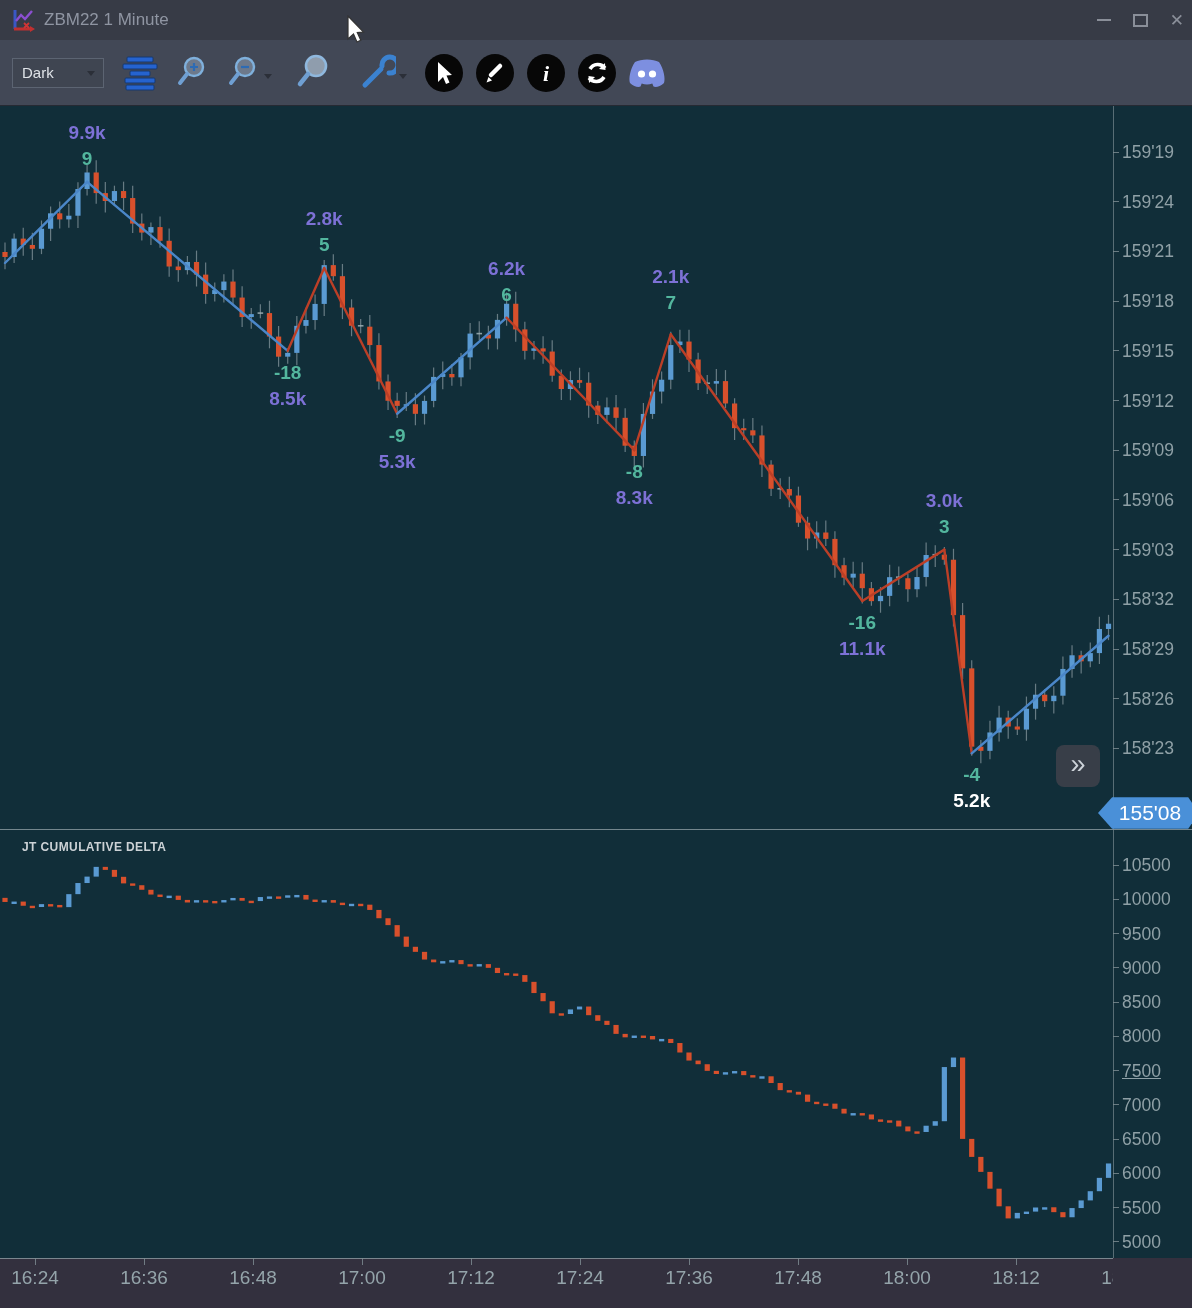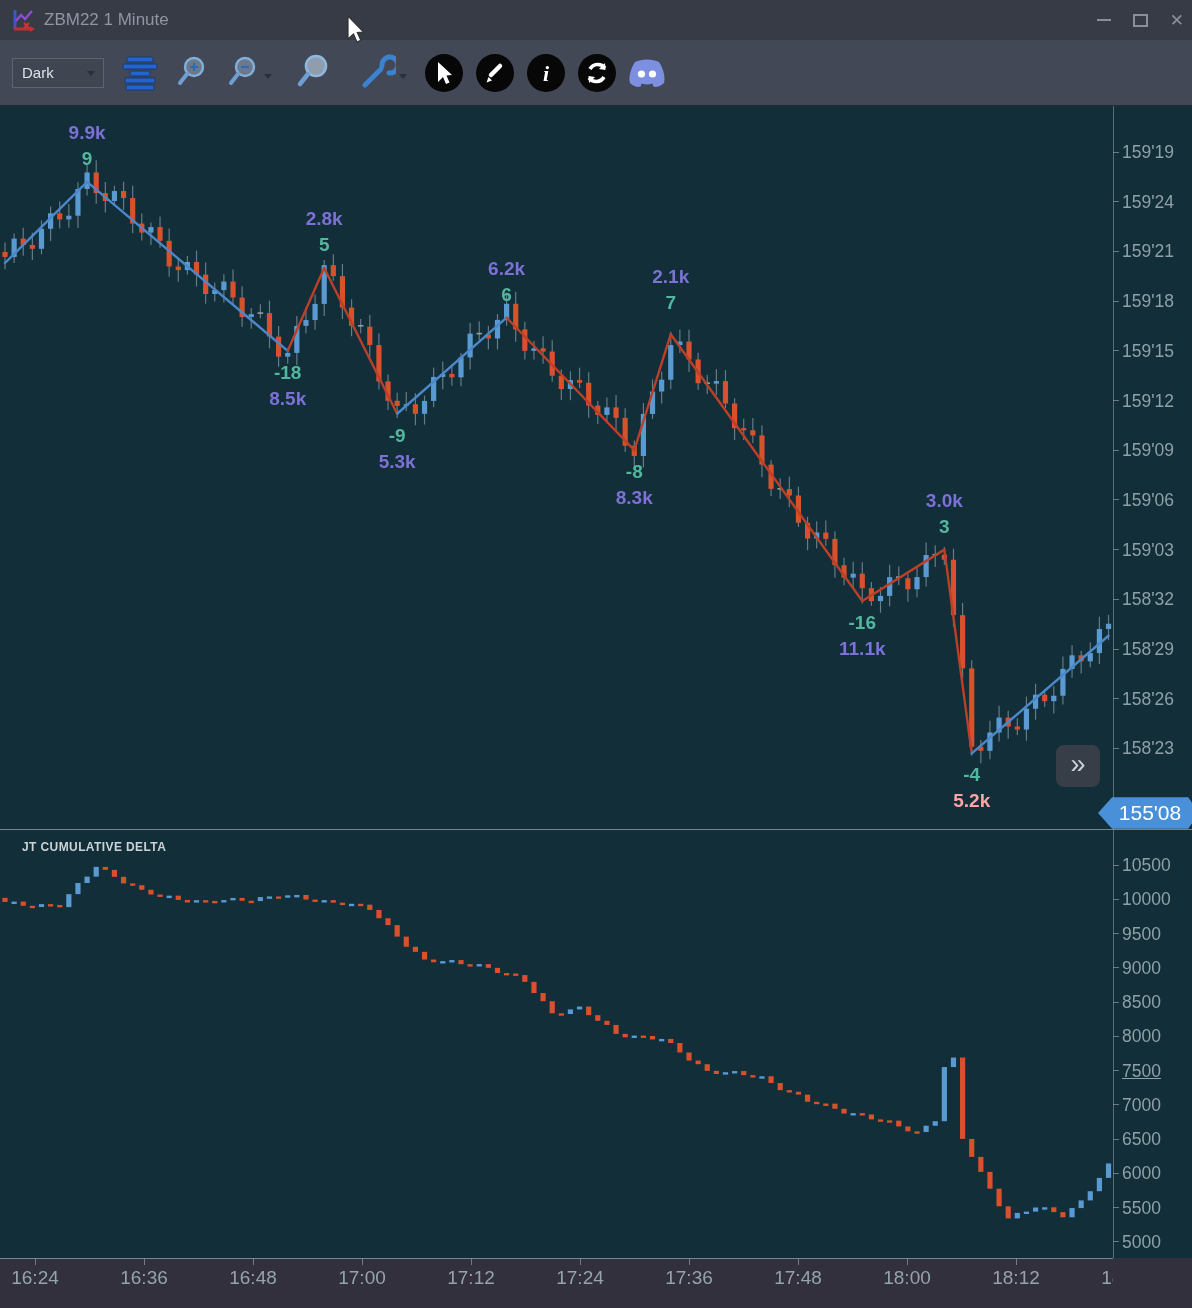--- a/index.html
+++ b/index.html
@@ -1067,21 +1067,21 @@
     <div class="pivot-label" style="transform: translate(-50%, 0px); top: 609.966px; left: 862.28px;">
       <div style="color: rgb(83, 182, 158);">-16</div>
       <div style="color: rgb(125, 113, 214);">11.1k</div>
     </div>
     <div class="pivot-label" style="transform: translate(-50%, -100%); top: 539.608px; left: 944.36px;">
       <div style="color: rgb(125, 113, 214);">3.0k</div>
       <div style="color: rgb(83, 182, 158);">3</div>
     </div>
     <div class="pivot-label" style="transform: translate(-50%, 0px); top: 762.382px; left: 971.72px;">
       <div style="color: rgb(83, 182, 158);">-4</div>
-      <div style="color: #fca5a5;">5.2k</div>
+      <div style="color: #ffffff;">5.2k</div>
     </div>
   </div>
 
 <div id="right-axis">
     <div class="ax-tick" style="top: 151.5px;"></div>
     <div class="ax-label" style="top: 142px;">159'19</div>
     <div class="ax-tick" style="top: 201.2px;"></div>
     <div class="ax-label" style="top: 191.7px;">159'24</div>
     <div class="ax-tick" style="top: 250.9px;"></div>
     <div class="ax-label" style="top: 241.4px;">159'21</div>

